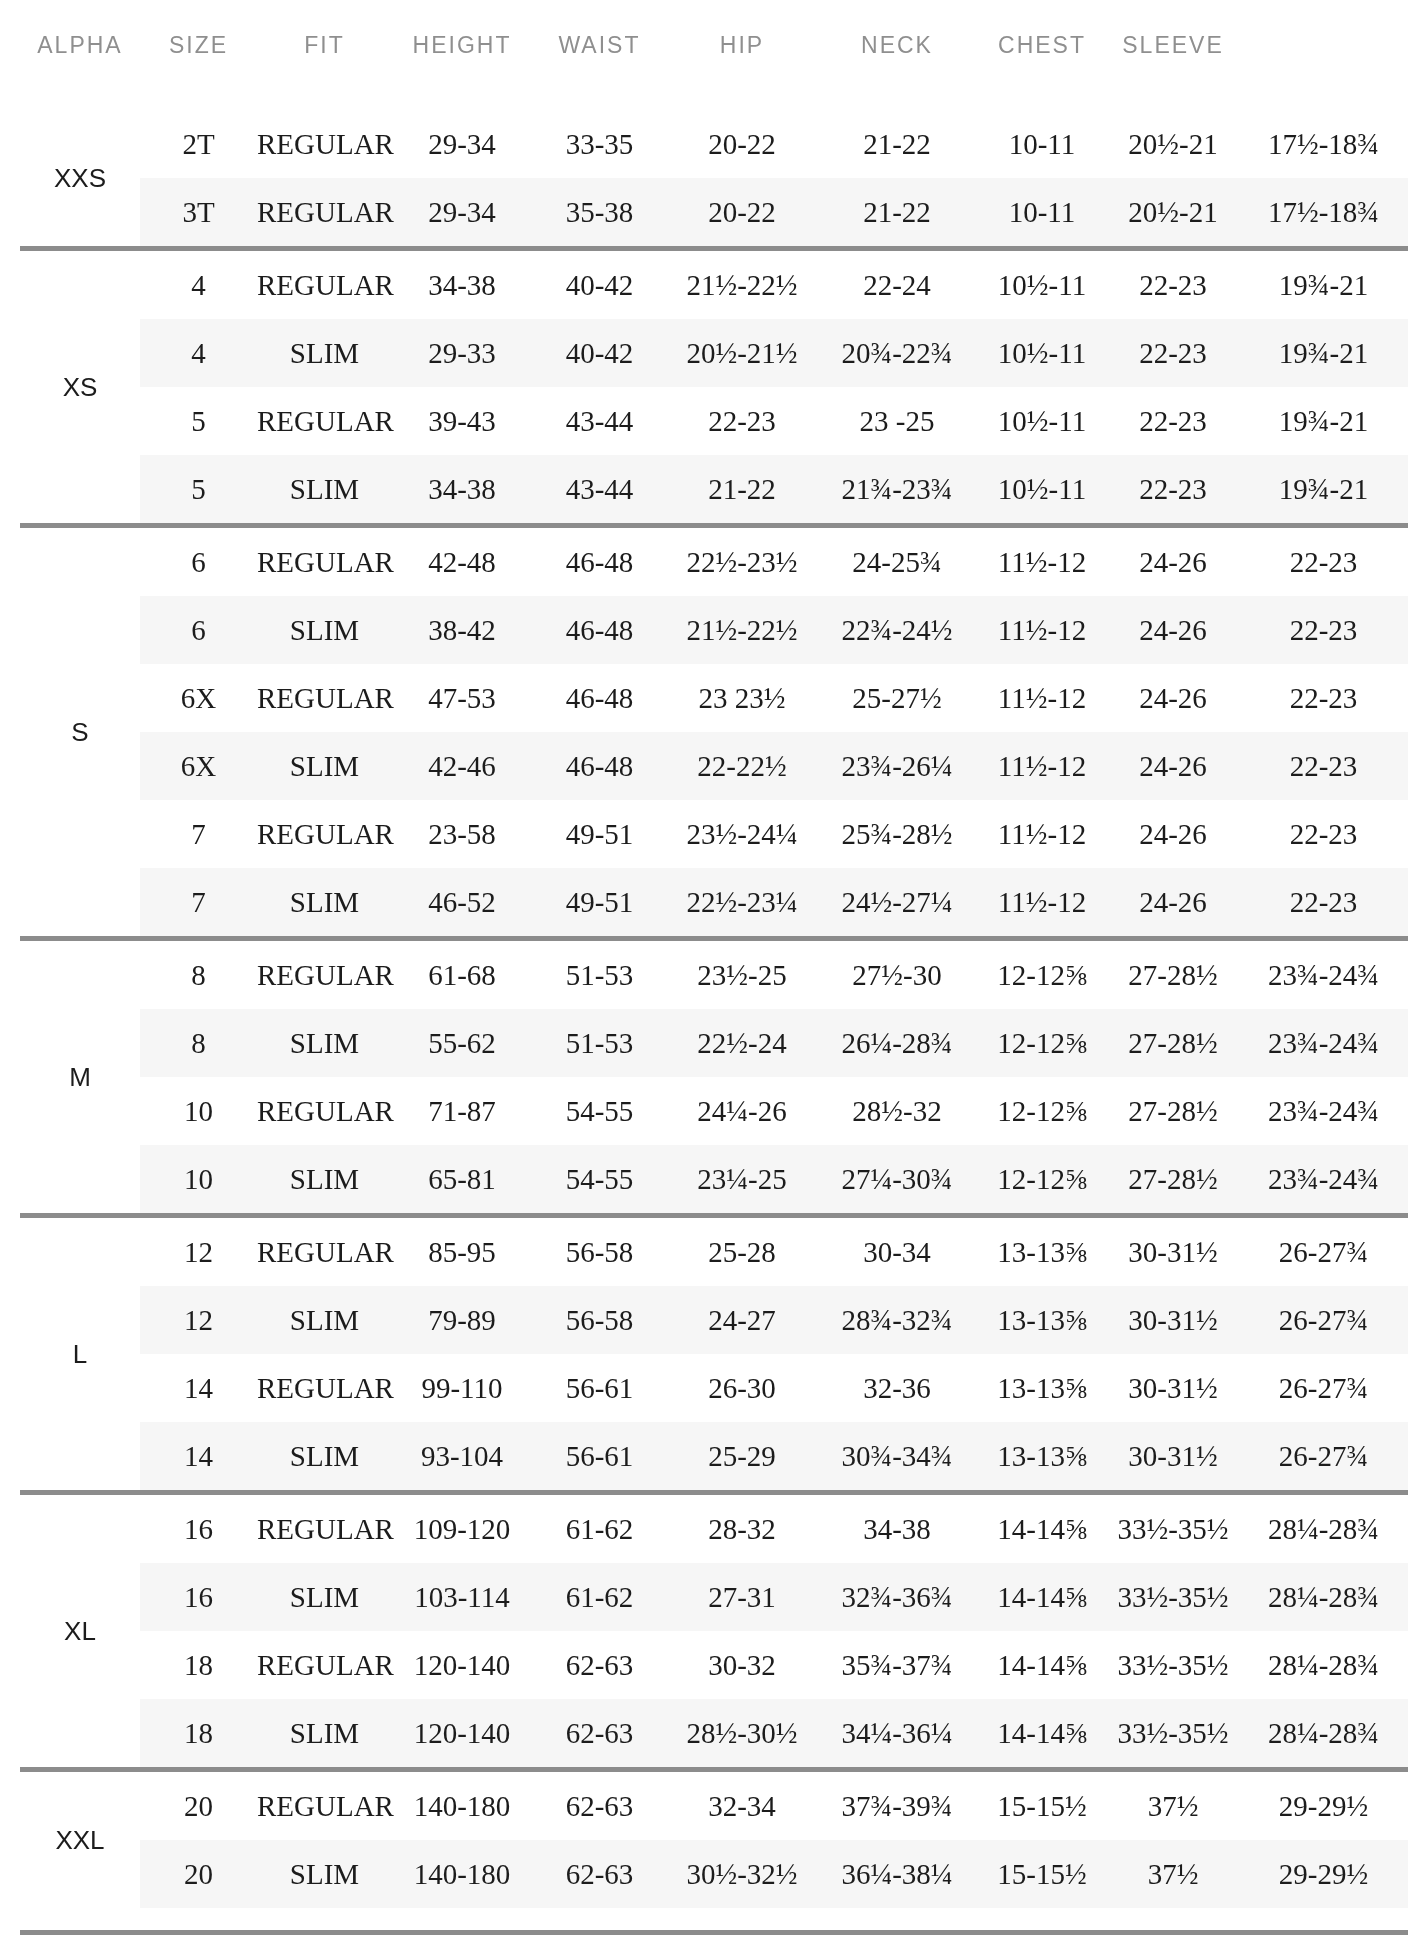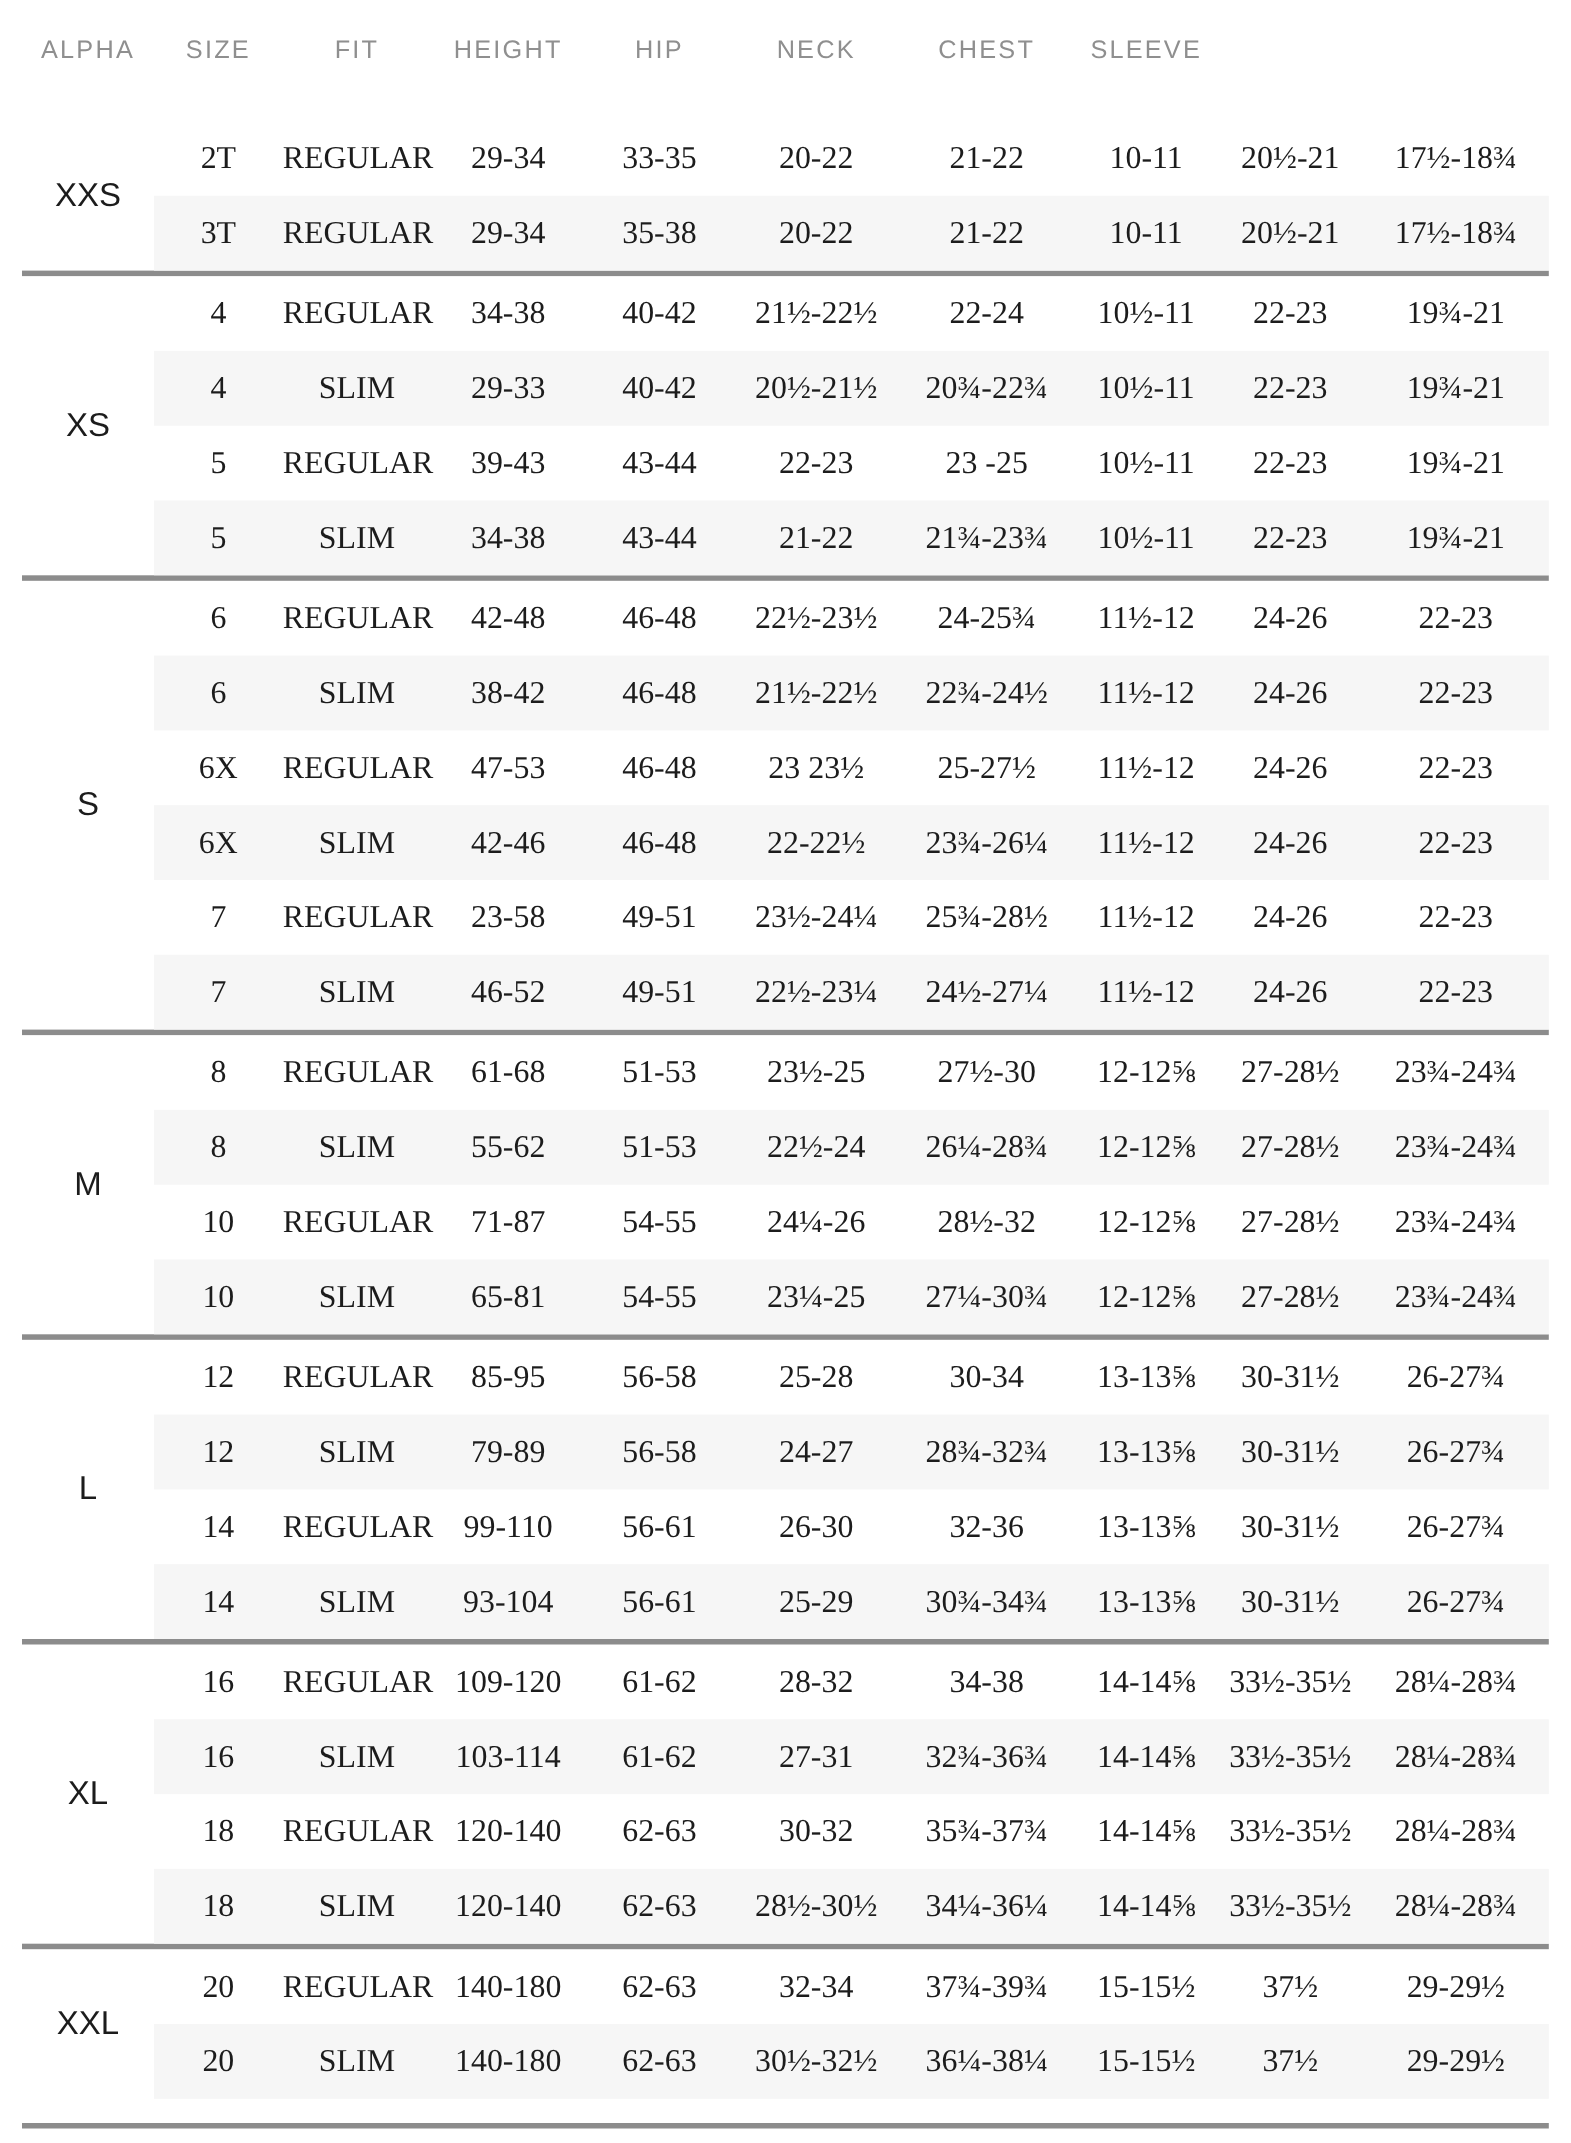--- a/index.html
+++ b/index.html
@@ -40,21 +40,21 @@
     line-height: 1.35;
   }
   .group {
     display: grid;
     grid-template-columns: 120px 1fr;
   }
   .alpha {
     display: flex;
     align-items: center;
     justify-content: center;
-    font-size: 30px;
+    font-size: 26px;
     color: #1c1c1c;
   }
   .rows { width: 100%; }
   .row {
     display: grid;
     grid-template-columns: 117px 135px 140px 135px 150px 160px 130px 132px 169px;
     height: 68px;
     align-items: center;
     font-family: Liberation Serif, serif;
   }
@@ -73,20 +73,21 @@
 </style>
 </head>
 <body>
 
 <div class="page">
   <div class="header">
     <div class="hcell">ALPHA</div>
     <div class="hcell">SIZE</div>
     <div class="hcell">FIT</div>
     <div class="hcell">HEIGHT</div>
+    <div class="hcell">WAIST</div>
     <div class="hcell">HIP</div>
     <div class="hcell">NECK</div>
     <div class="hcell">CHEST</div>
     <div class="hcell">SLEEVE</div>
   </div>
   <div class="tbody">
       <div class="group">
         <div class="alpha">XXS</div>
         <div class="rows">
           <div class="row">

